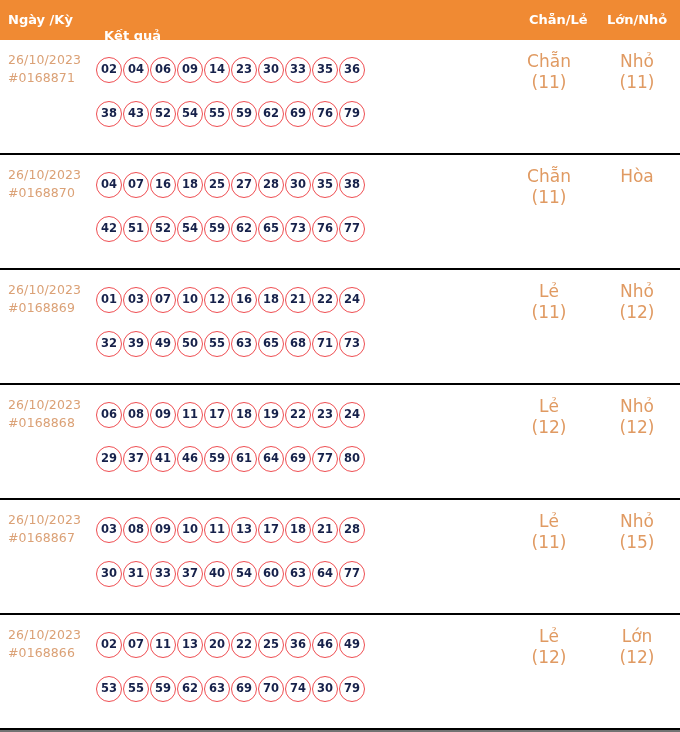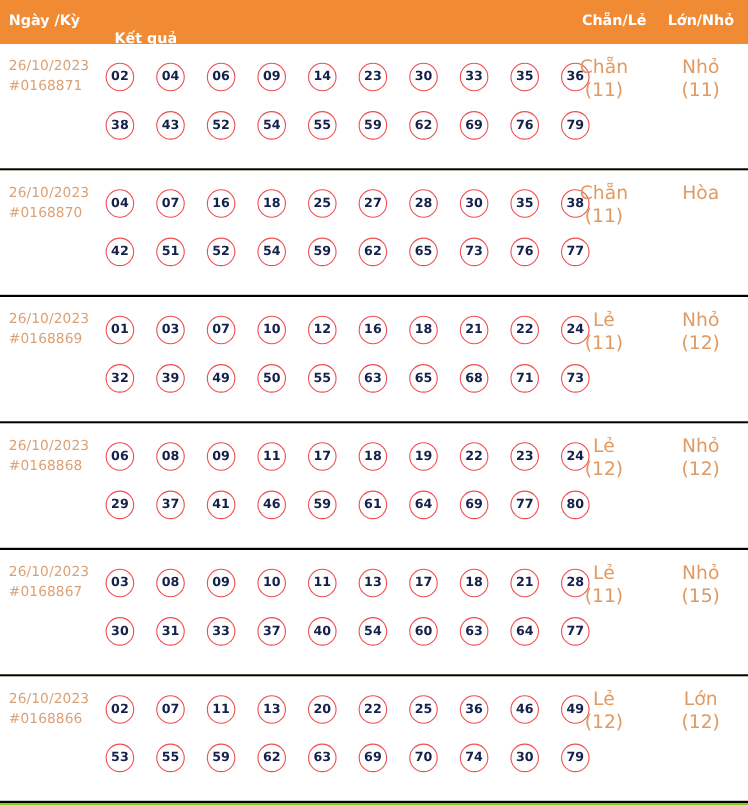--- a/index.html
+++ b/index.html
@@ -7,21 +7,21 @@
   html, body {
     width: 680px;
     height: 732px;
     background: #ffffff;
     font-family: "DejaVu Sans", "Liberation Sans", sans-serif;
   }
 
   .results-table {
     width: 680px;
     height: 732px;
-    background: #84cc16;
+    background: #737373;
     position: relative;
     overflow: hidden;
   }
 
   
   .table-header {
     height: 40px;
     background: #f08a33;
     position: relative;
   }
@@ -63,21 +63,21 @@
   .cell-numbers {
     position: absolute;
     left: 96px;
     top: 8px;
     width: 420px;
   }
   .num-line {
     height: 44px;
     display: flex;
     align-items: center;
-    gap: 20px;
+    gap: 1px;
   }
   .ball {
     width: 26px;
     height: 26px;
     min-width: 26px;
     border: 1px solid #ef4e52;
     border-radius: 50%;
     background: #ffffff;
     color: #16214a;
     font-size: 11.5px;

